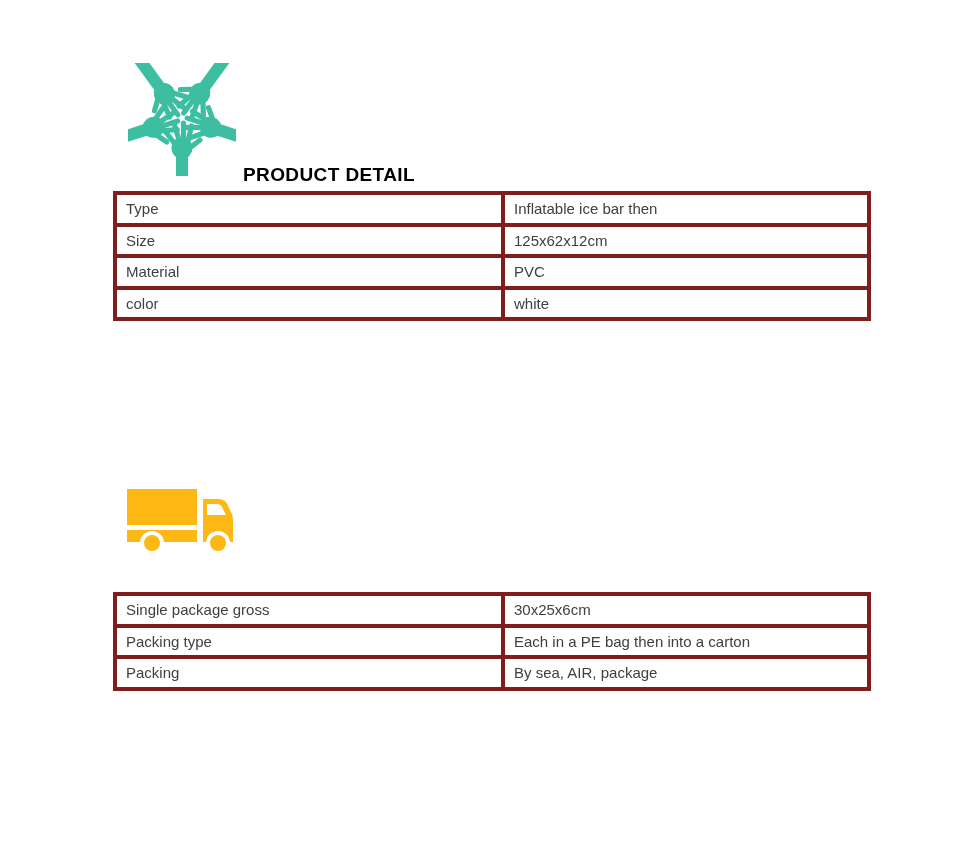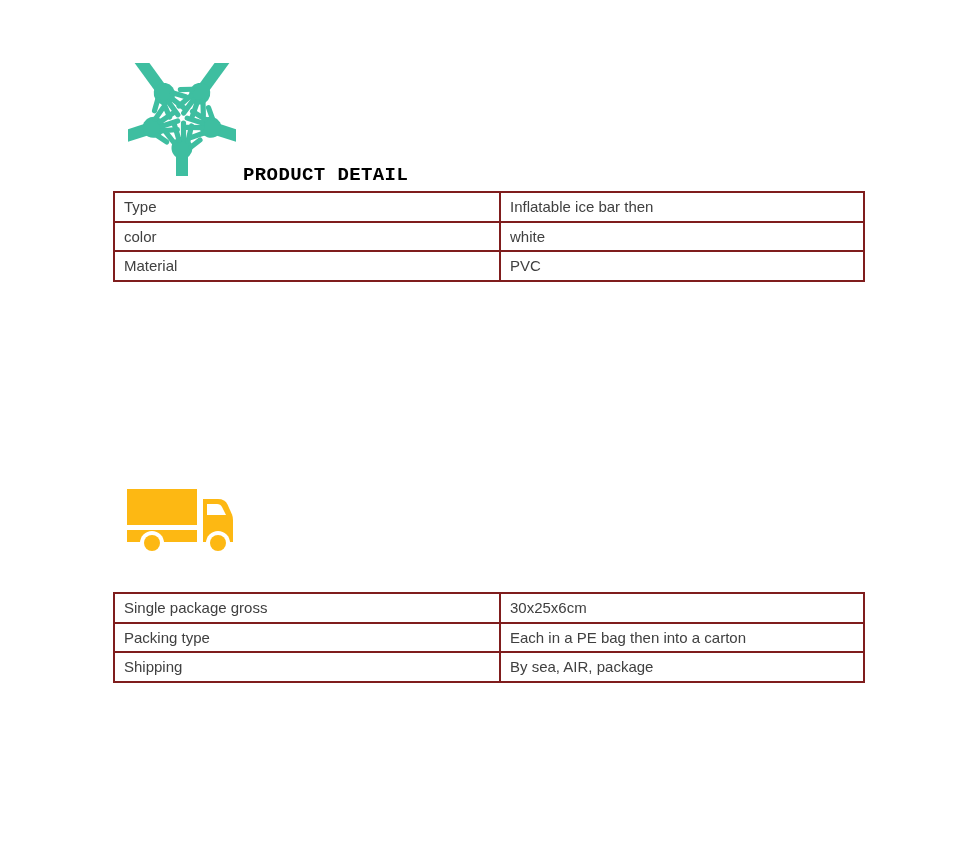--- a/index.html
+++ b/index.html
@@ -12,42 +12,42 @@
     overflow: hidden;
   }
   .icon-box { position: absolute; }
   .icon-hands { left: 128px; top: 63px; width: 108px; height: 113px; color: #3EBEA0; }
   .icon-truck { left: 127px; top: 489px; width: 106px; height: 66px; color: #FDB813; }
   .icon-box svg { display: block; width: 100%; height: 100%; }
 
   .section-heading {
     position: absolute;
     margin: 0;
-    font-family: Liberation Mono, monospace;
+    font-family: Liberation Sans, sans-serif;
     font-weight: 800;
     font-size: 19px;
     line-height: 20px;
     letter-spacing: 0.4px;
     color: #000000;
     white-space: nowrap;
   }
   .heading-1 { left: 243px; top: 165px; }
   .heading-2 { left: 243px; top: 566px; }
 
   table.spec-table {
     position: absolute;
     left: 113px;
     width: 718px;
     border-collapse: collapse;
     table-layout: fixed;
   }
   .table-1 { top: 191px; }
   .table-2 { top: 592px; }
   table.spec-table td {
-    border: 2px solid #7f1d1d;
+    border: 4px solid #7f1d1d;
     height: 27.5px;
     padding: 0 6px 0 9px;
     font-size: 15px;
     color: #404040;
     vertical-align: middle;
     white-space: nowrap;
     overflow: hidden;
   }
   td.col-key { width: 369px; }
   td.col-val { width: 347px; }
@@ -82,26 +82,30 @@
 
   <h2 class="section-heading heading-1">PRODUCT DETAIL</h2>
 
   <table class="spec-table table-1">
     <tbody>
       <tr>
         <td class="col-key">Type</td>
         <td class="col-val">Inflatable ice bar then</td>
       </tr>
       <tr>
-        <td class="col-key">color</td>
-        <td class="col-val">white</td>
+        <td class="col-key">Size</td>
+        <td class="col-val">125x62x12cm</td>
       </tr>
       <tr>
         <td class="col-key">Material</td>
         <td class="col-val">PVC</td>
+      </tr>
+      <tr>
+        <td class="col-key">color</td>
+        <td class="col-val">white</td>
       </tr>
     </tbody>
   </table>
 
   <div class="icon-box icon-truck">
     <svg viewBox="0 0 106 66" xmlns="http://www.w3.org/2000/svg">
       <rect x="0" y="0" width="70" height="36" fill="currentColor"></rect>
       <rect x="0" y="41" width="70" height="12" fill="currentColor"></rect>
       <path d="M76 53 V10 h15 q7 0 9.5 5.5 l4.5 10 q1 2.5 1 5.5 V53 Z" fill="currentColor"></path>
       <path d="M80 26 V15 h10 q3.5 0 5 3 l4 8 Z" fill="#ffffff"></path>
@@ -117,19 +121,19 @@
     <tbody>
       <tr>
         <td class="col-key">Single package gross</td>
         <td class="col-val">30x25x6cm</td>
       </tr>
       <tr>
         <td class="col-key">Packing type</td>
         <td class="col-val">Each in a PE bag then into a carton</td>
       </tr>
       <tr>
-        <td class="col-key">Shipping</td>
+        <td class="col-key">Packing</td>
         <td class="col-val">By sea, AIR, package</td>
       </tr>
     </tbody>
   </table>
 
 </div>
 
 </body></html>

